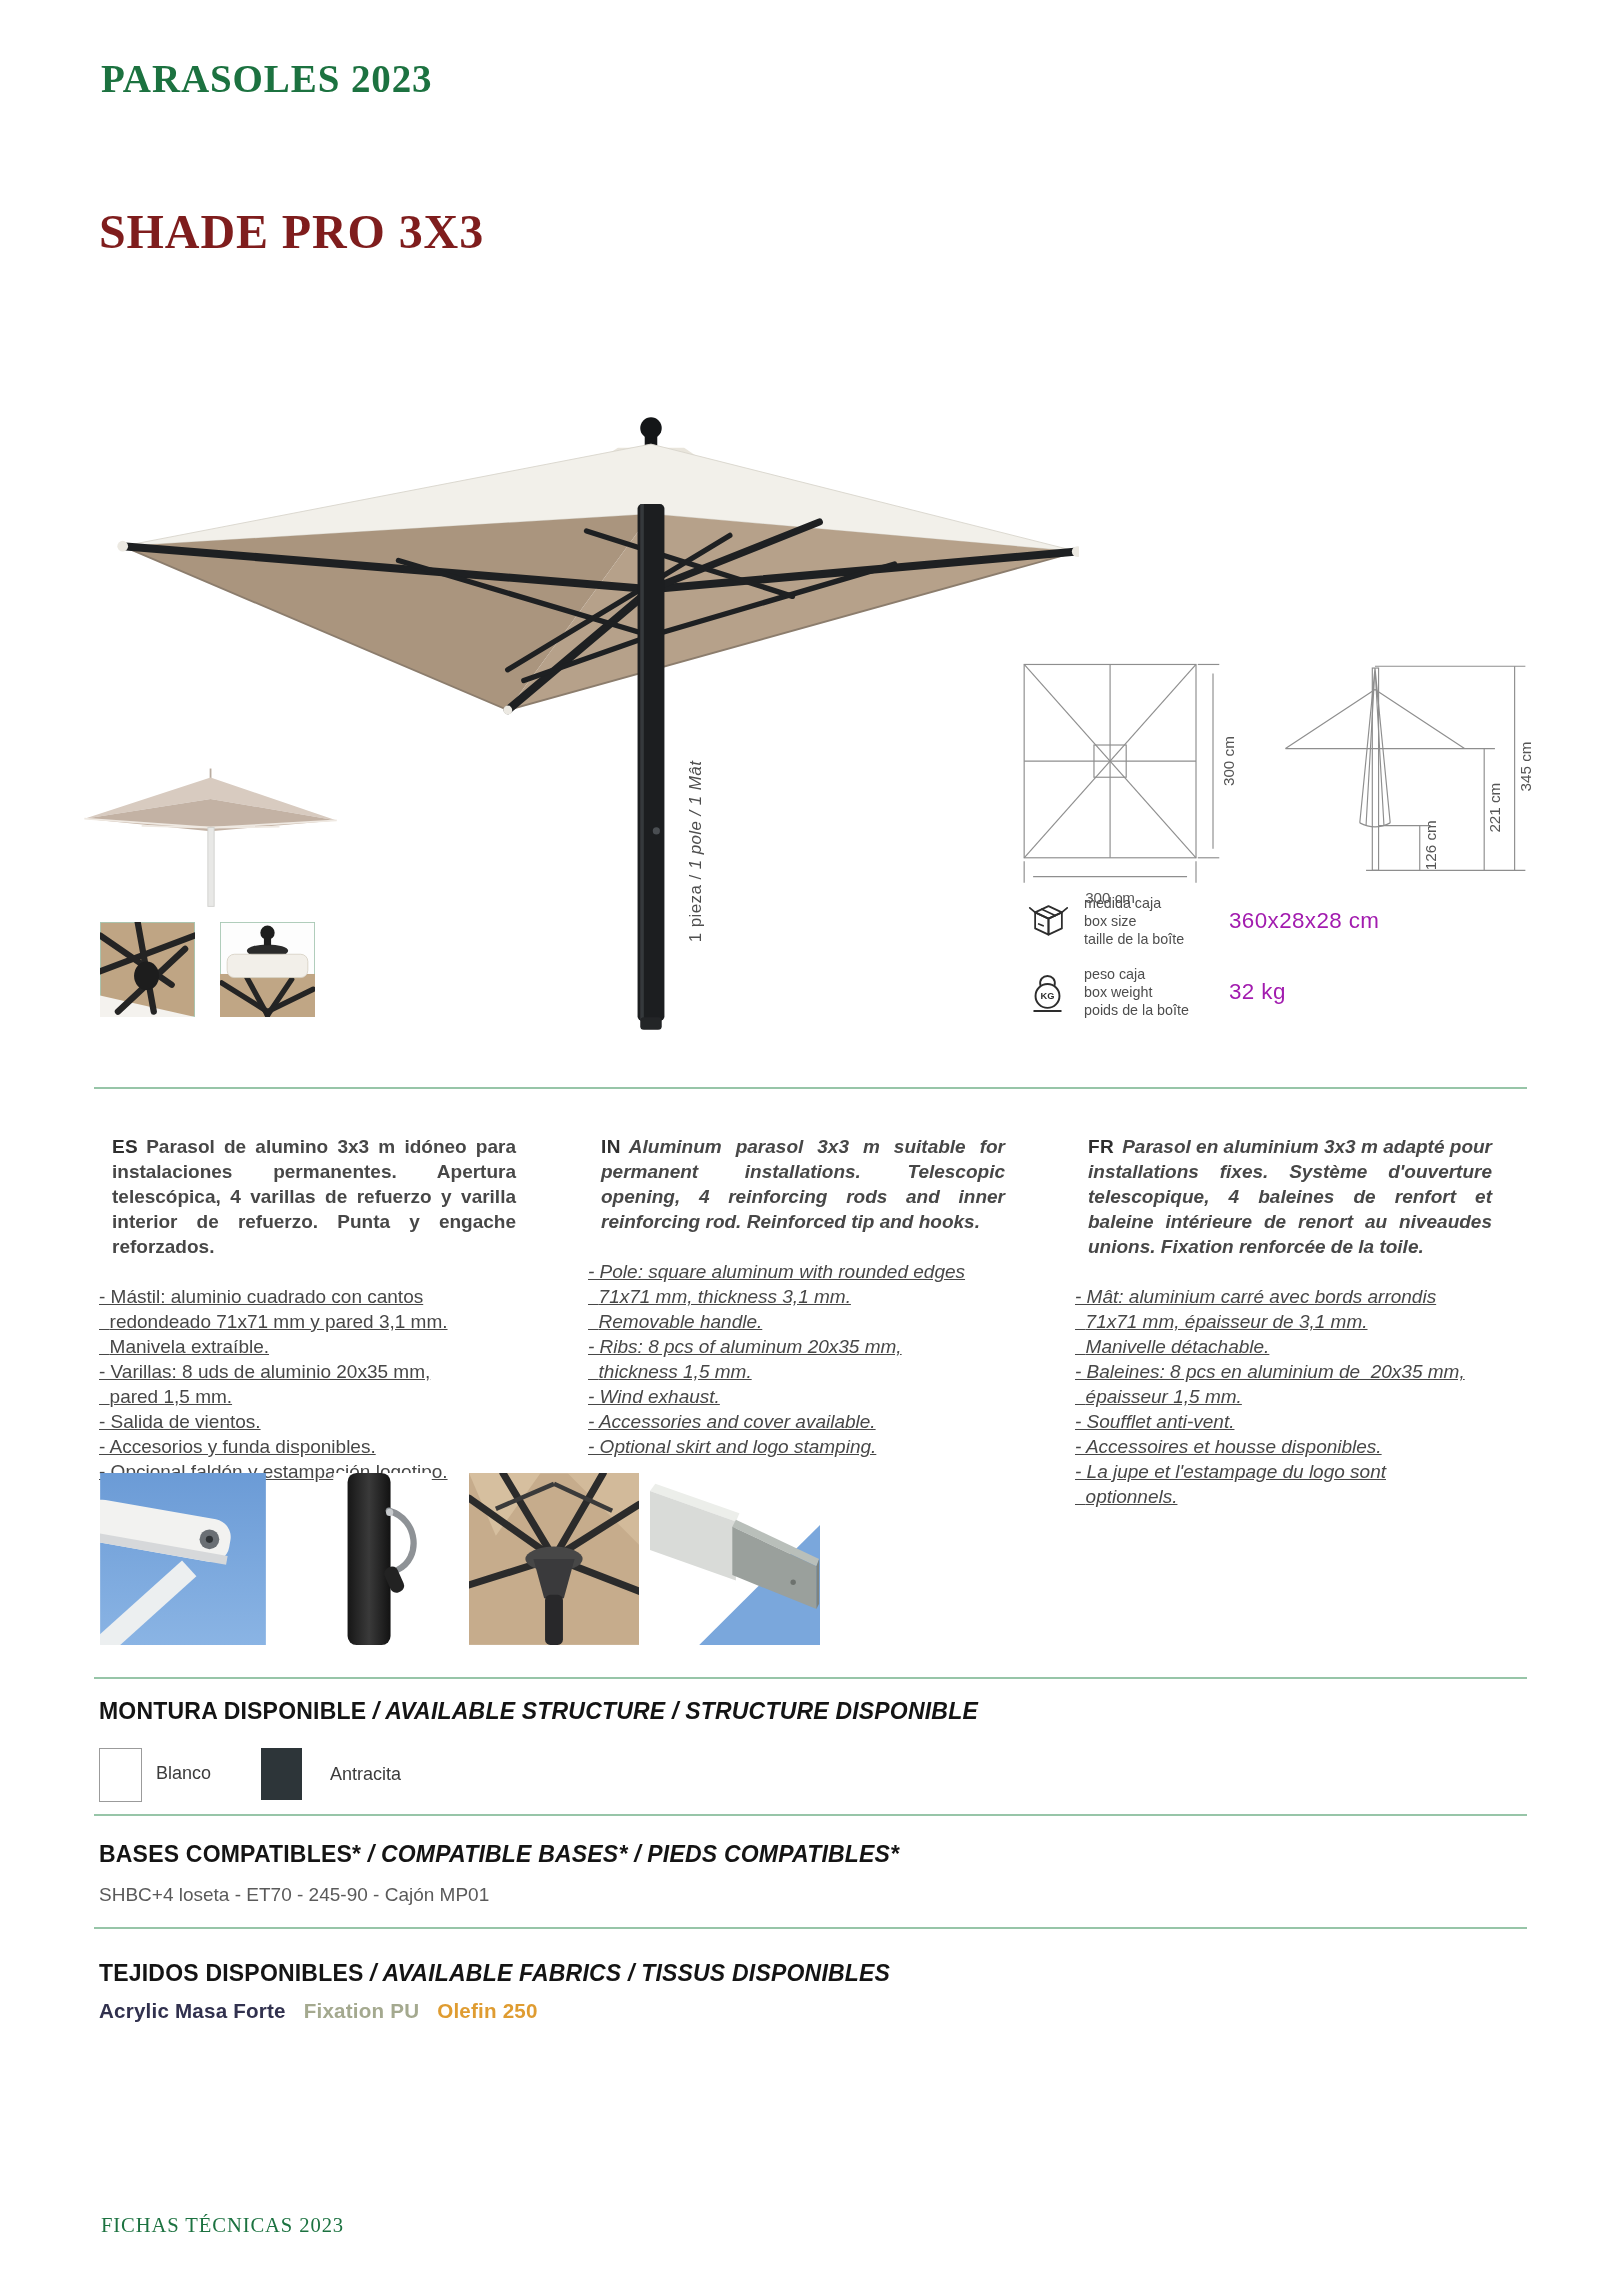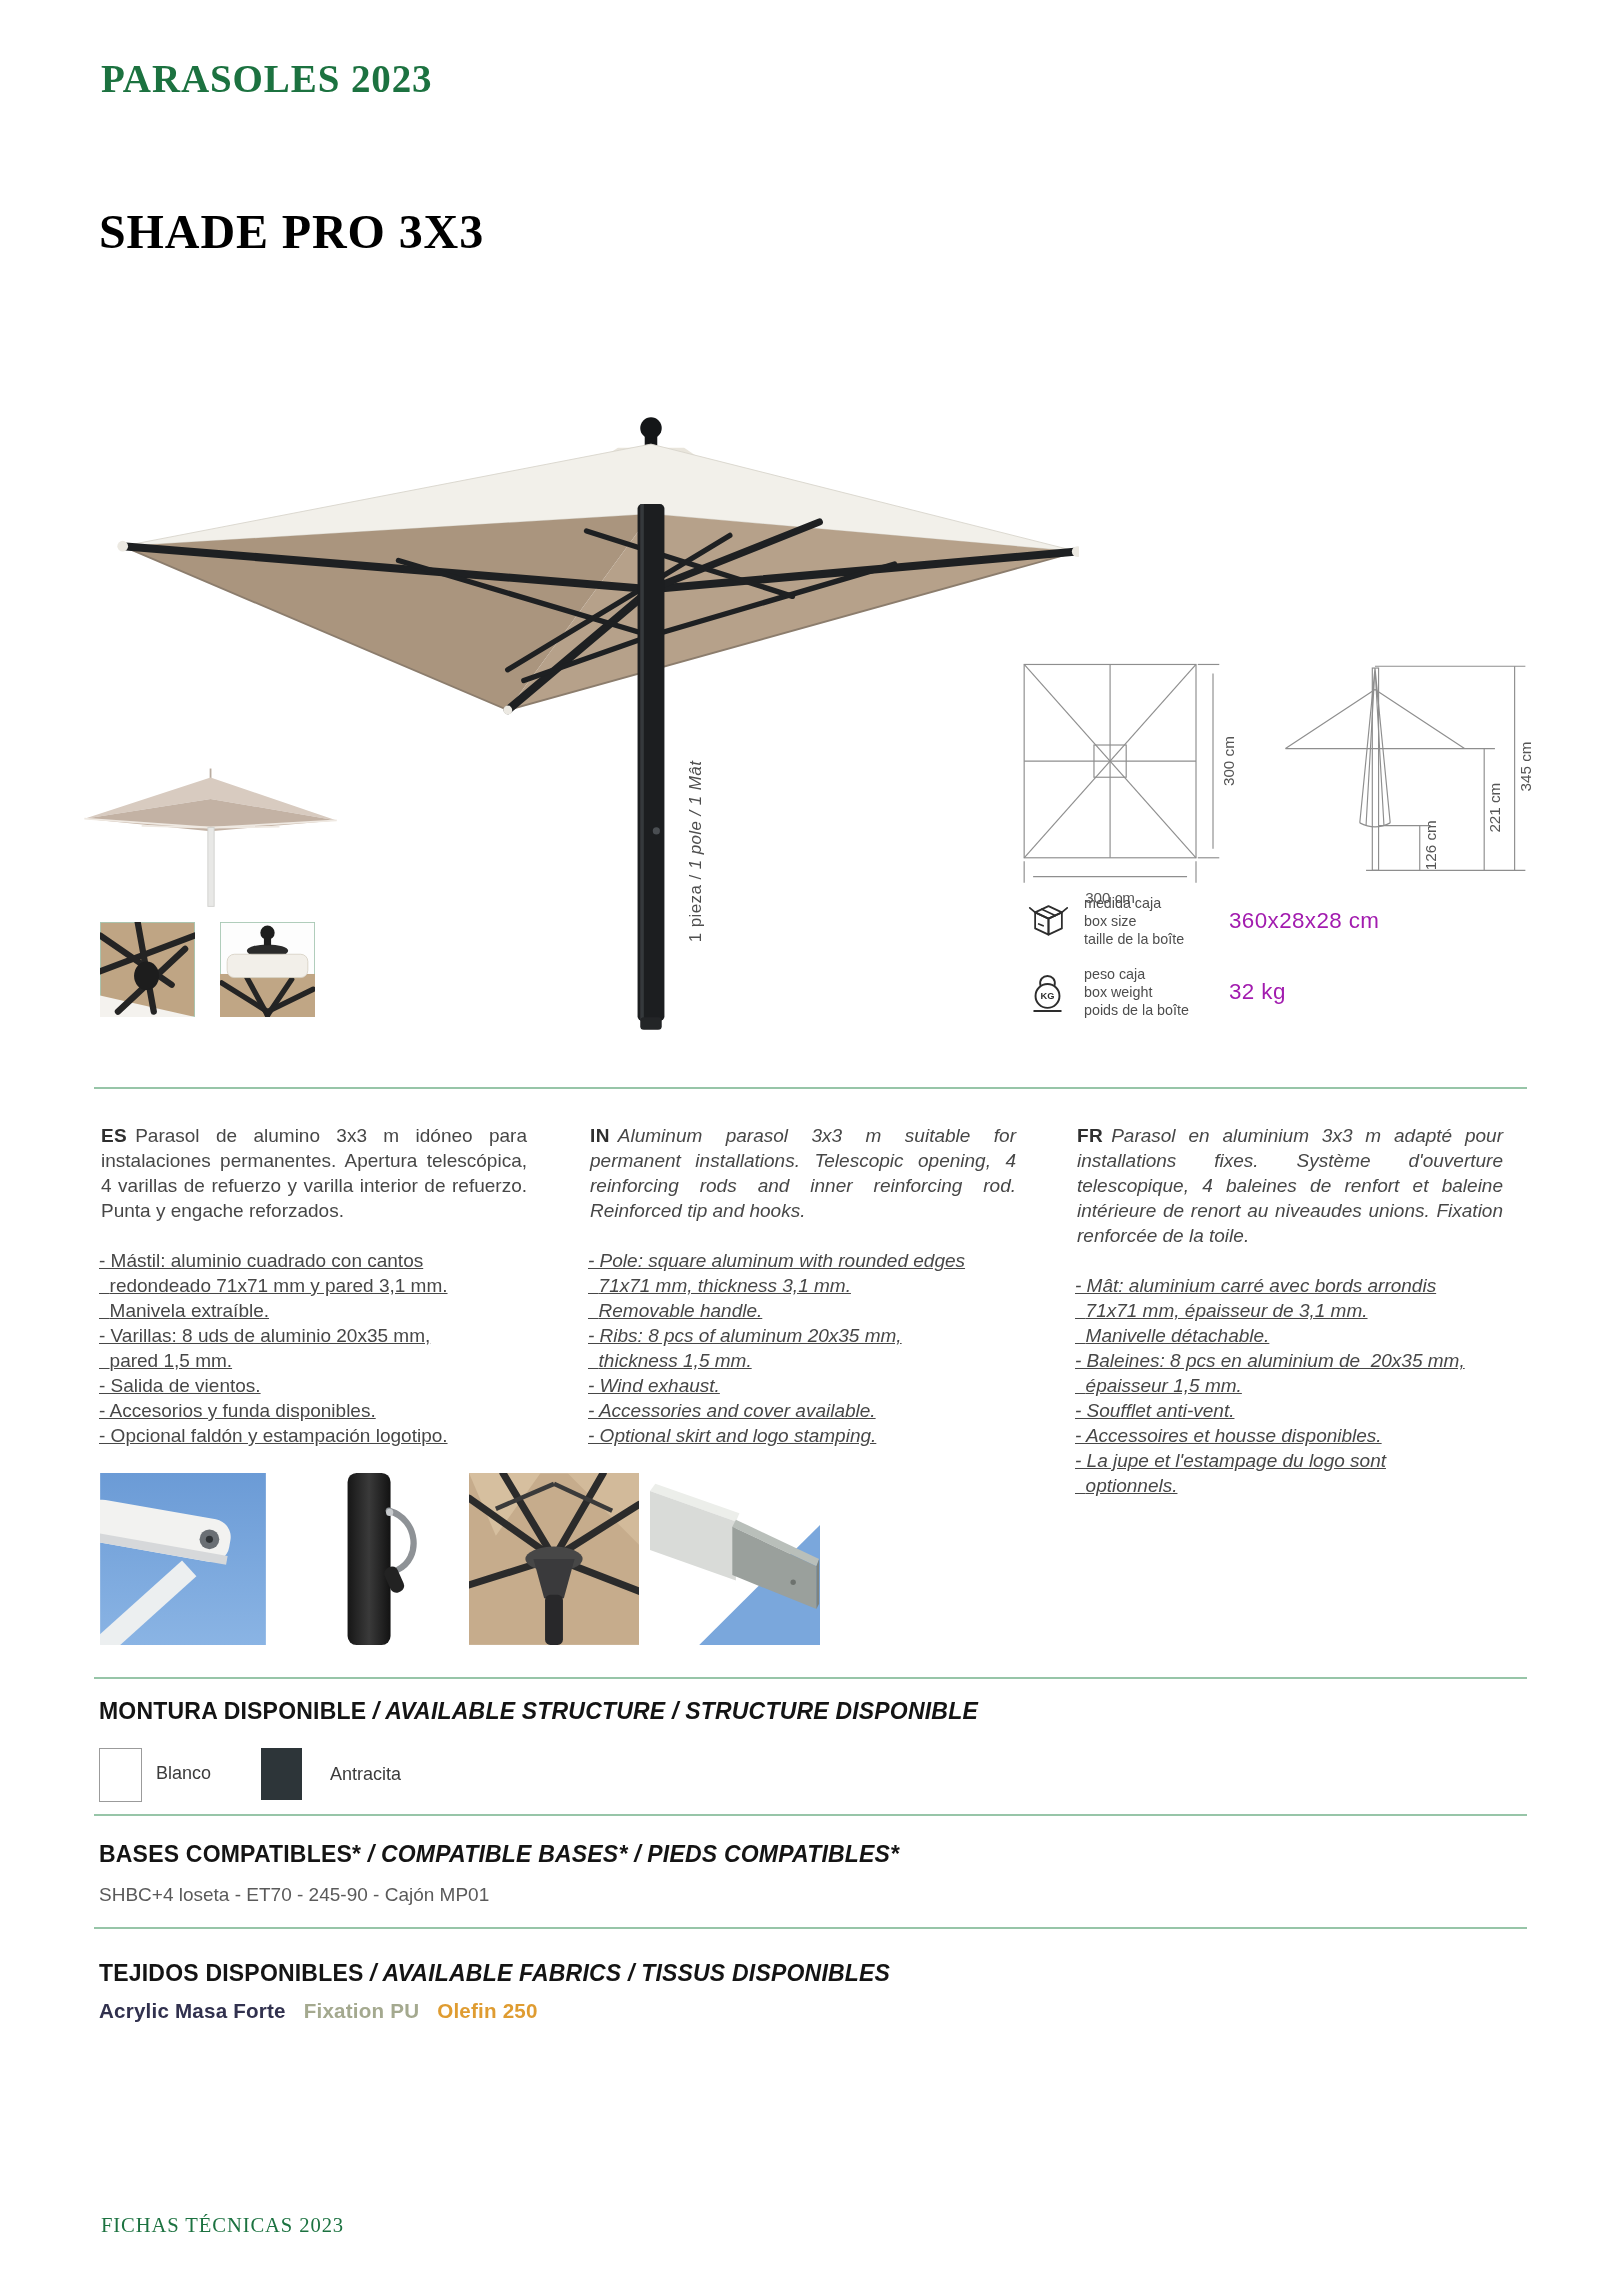--- a/index.html
+++ b/index.html
@@ -3,42 +3,42 @@
 <meta charset="utf-8">
 <style>
   html,body{margin:0;padding:0;background:#ffffff;}
   .page{position:relative;width:1621px;height:2293px;background:#fff;overflow:hidden;
         font-family:"Liberation Sans",sans-serif;}
 
   
   .brand{position:absolute;left:101px;top:56px;font-family:"Liberation Serif",serif;
          font-weight:bold;font-size:39px;color:#1c7240;letter-spacing:0.9px;}
   .title{position:absolute;left:99px;top:204px;font-family:"Liberation Serif",serif;
-         font-weight:bold;font-size:48px;color:#000000;letter-spacing:0.9px;}
+         font-weight:bold;font-size:48px;color:#7f1d1d;letter-spacing:0.9px;}
   .footer{position:absolute;left:101px;top:2214px;font-family:"Liberation Serif",serif;
           font-size:20.6px;color:#1c7240;letter-spacing:0.9px;}
 
   .divider{position:absolute;left:94px;width:1433px;height:1.8px;background:#97c5a8;}
 
   
   .vlabel{position:absolute;left:545px;top:840px;width:304px;height:23px;
           transform:rotate(-90deg);text-align:center;font-size:17px;color:#4f4f4f;
           letter-spacing:0.4px;white-space:nowrap;}
   .vlabel .it{font-style:italic;}
 
   
   .box-row{position:absolute;left:1028px;width:519px;height:57px;}
   .box-row .ic{position:absolute;left:0;top:3.6px;}
   .box-labels{position:absolute;left:56px;top:0;font-size:14.3px;line-height:18px;color:#4d4d4d;}
   .box-labels .it{}
   .box-value{position:absolute;left:201px;top:14.3px;font-size:22.4px;color:#a21caf;letter-spacing:0.4px;}
 
   
   .col{position:absolute;top:1121px;width:430px;font-size:19px;line-height:25px;color:#474747;}
-  .col .intro{margin:2px;text-align:justify;}
+  .col .intro{margin:13px;text-align:justify;font-weight:bold;}
   .col .intro b{font-style:normal;color:#2f2f2f;margin-right:8px;letter-spacing:0.4px;}
   .col.italic .intro, .col.italic .bullets{font-style:italic;}
   .col .bullets{margin-top:25px;text-decoration:underline;}
   .col .bullets div{white-space:pre-wrap;}
 
   
   .sec-head{position:absolute;left:99px;font-size:23px;font-weight:bold;color:#141414;
             letter-spacing:0.2px;white-space:nowrap;}
   .sec-head .it{font-style:italic;}
   .swatch{position:absolute;width:41px;height:52px;}

